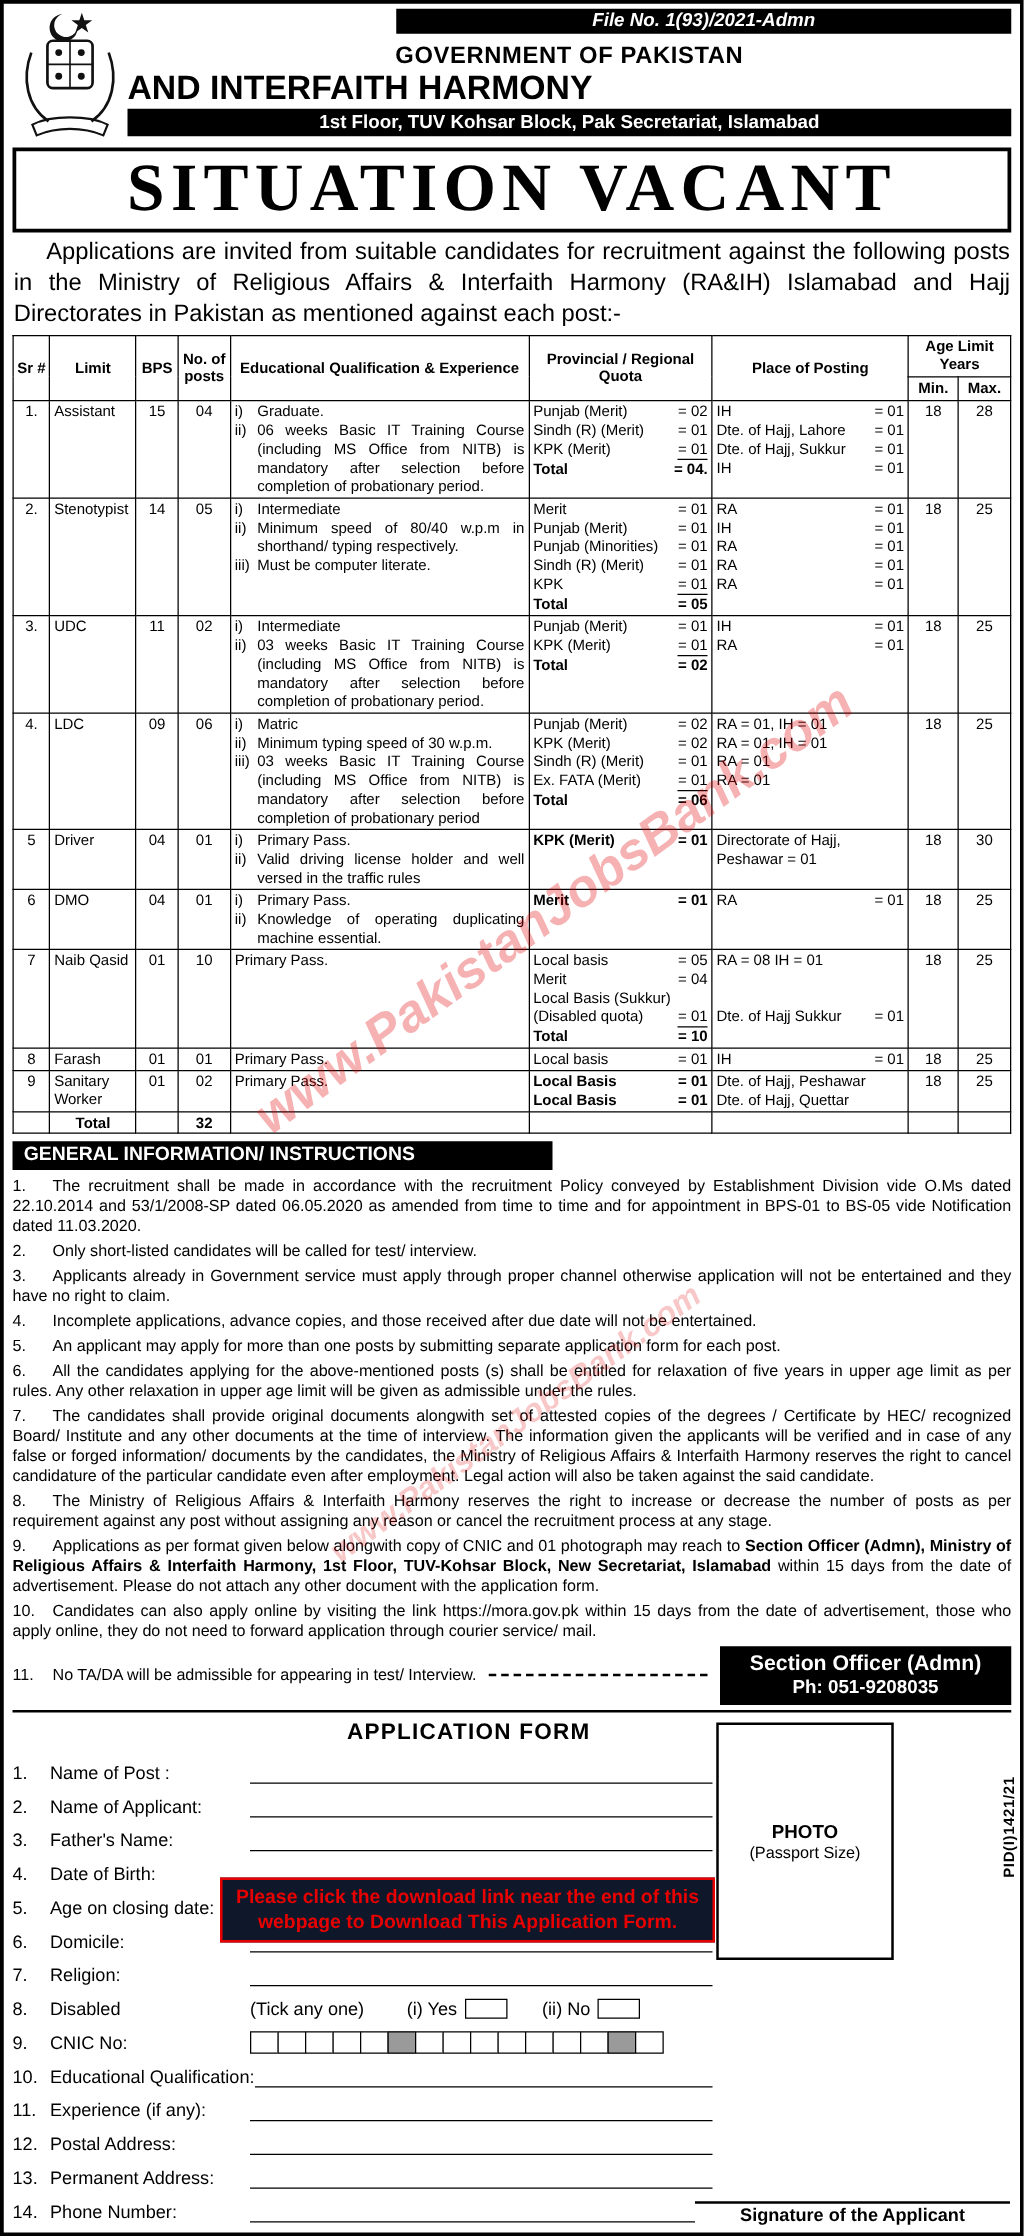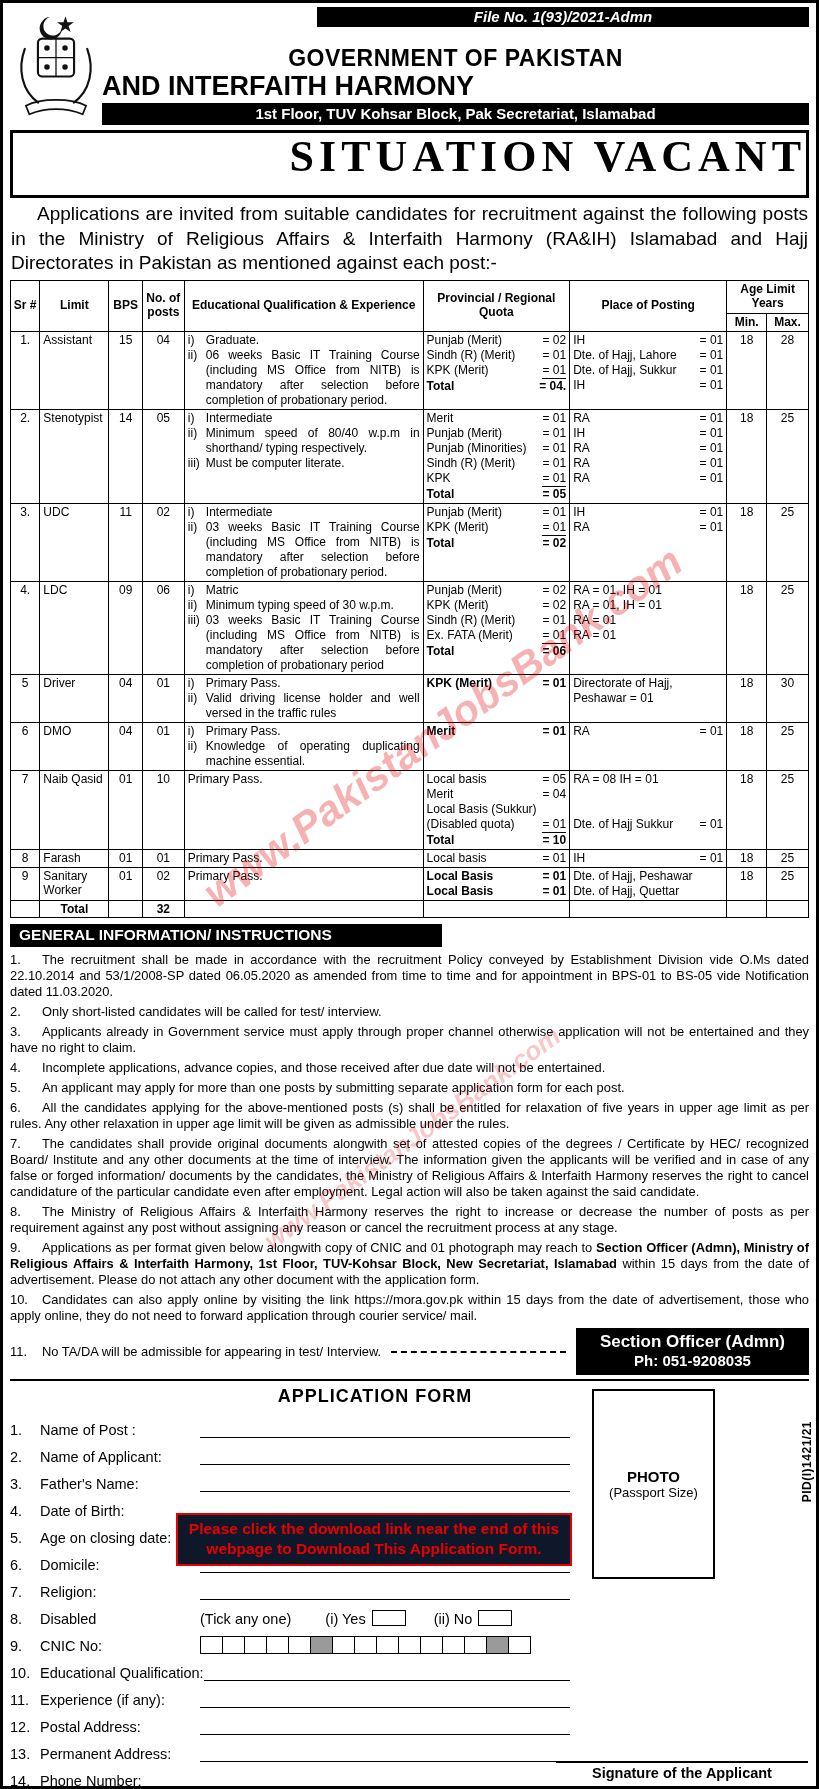--- a/index.html
+++ b/index.html
@@ -12,27 +12,27 @@
   .wm1 { left:150px; top:700px; font-size:42px; }
   .wm2 { left:230px; top:1120px; font-size:26px; color:rgba(225,0,0,.22); }
 
   
   .header { display:flex; }
   .emblem { flex:0 0 92px; display:flex; align-items:center; justify-content:center; padding-top:2px; }
   .head-right { flex:1; }
   .filebar { display:flex; }
   .filebar .spacer { flex:0 0 215px; }
   .filebar .bar { flex:1; background:#000; color:#fff; font-style:italic; font-weight:bold; font-size:15px; text-align:center; padding:1px 0 2px; }
-  .govt { text-align:center; font-weight:bold; font-size:23px; margin-top:18px; letter-spacing:.5px; }
+  .govt { text-align:center; font-weight:bold; font-size:19px; margin-top:7px; letter-spacing:.5px; }
   .min1 { text-align:center; font-weight:900; font-size:29px; line-height:1.05; }
   .min2 { font-weight:900; font-size:27px; line-height:1.05; }
   .addrbar { background:#000; color:#fff; font-weight:bold; font-size:15px; text-align:center; padding:2px 12px 3px; margin-top:3px; }
 
   
-  .banner { border:3px solid #000; margin:5px 0 3px; text-align:right; font-family:"Liberation Serif",serif; font-weight:bold; font-size:44px; letter-spacing:5px; line-height:1.08; padding-bottom:14px; }
+  .banner { border:3px solid #000; margin:5px 0 3px; text-align:center; font-family:"Liberation Serif",serif; font-weight:bold; font-size:54px; letter-spacing:5px; line-height:1.08; padding-bottom:4px; }
 
   .intro { font-size:19px; line-height:1.3; text-align:justify; text-indent:26px; padding:1px 1px 4px; }
 
   
   table.vac { width:100%; border-collapse:collapse; table-layout:fixed; font-size:12px; }
   .vac th, .vac td { border:1px solid #000; padding:1px 3px; vertical-align:top; }
   .vac thead th { text-align:center; vertical-align:middle; line-height:1.15; padding:2px 1px; }
   .vac td.c { text-align:center; }
   .b { font-weight:bold; }
   .qline { display:flex; }
@@ -62,21 +62,21 @@
   .frow { display:flex; align-items:flex-end; height:27px; font-size:14.5px; }
   .fnum { flex:0 0 30px; }
   .flabel { flex:0 0 160px; white-space:nowrap; }
   .fline { flex:1; border-bottom:1px solid #000; }
   .ticknote { margin-right:34px; }
   .yn { margin-right:6px; }
   .tickbox { width:34px; height:16px; border:1px solid #000; display:inline-block; margin-right:28px; margin-bottom:1px; background:#fff; }
   .cnic { display:flex; }
   .cbox { width:23px; height:18px; border:1px solid #000; margin-right:-1px; background:#fff; }
   .cbox.shaded { background:#9a9a9a; }
-  .photo { position:absolute; top:8px; right:94px; width:123px; height:190px; border:2px solid #000; display:flex; flex-direction:column; align-items:center; justify-content:center; background:#fff; }
+  .photo { position:absolute; top:8px; right:94px; width:142px; height:190px; border:2px solid #000; display:flex; flex-direction:column; align-items:center; justify-content:center; background:#fff; }
   .photo .pl1 { font-weight:bold; font-size:15px; }
   .photo .pl2 { font-size:13px; }
   .notice { position:absolute; top:132px; left:166px; width:396px; border:2px solid #e80000; color:#e80000; font-weight:bold; font-size:15.5px; line-height:1.3; text-align:center; padding:4px 8px; background:#0f172a; z-index:6; }
   .sig { position:absolute; right:8px; bottom:5px; width:252px; border-top:2px solid #000; text-align:center; font-weight:bold; font-size:14.5px; padding-top:2px; background:#fff; }
   .pid { position:absolute; right:2px; top:1418px; writing-mode:vertical-rl; transform:rotate(180deg); font-size:12px; font-weight:bold; letter-spacing:.5px; }
 </style>
 </head>
 <body>
 
 <div class="ad">

